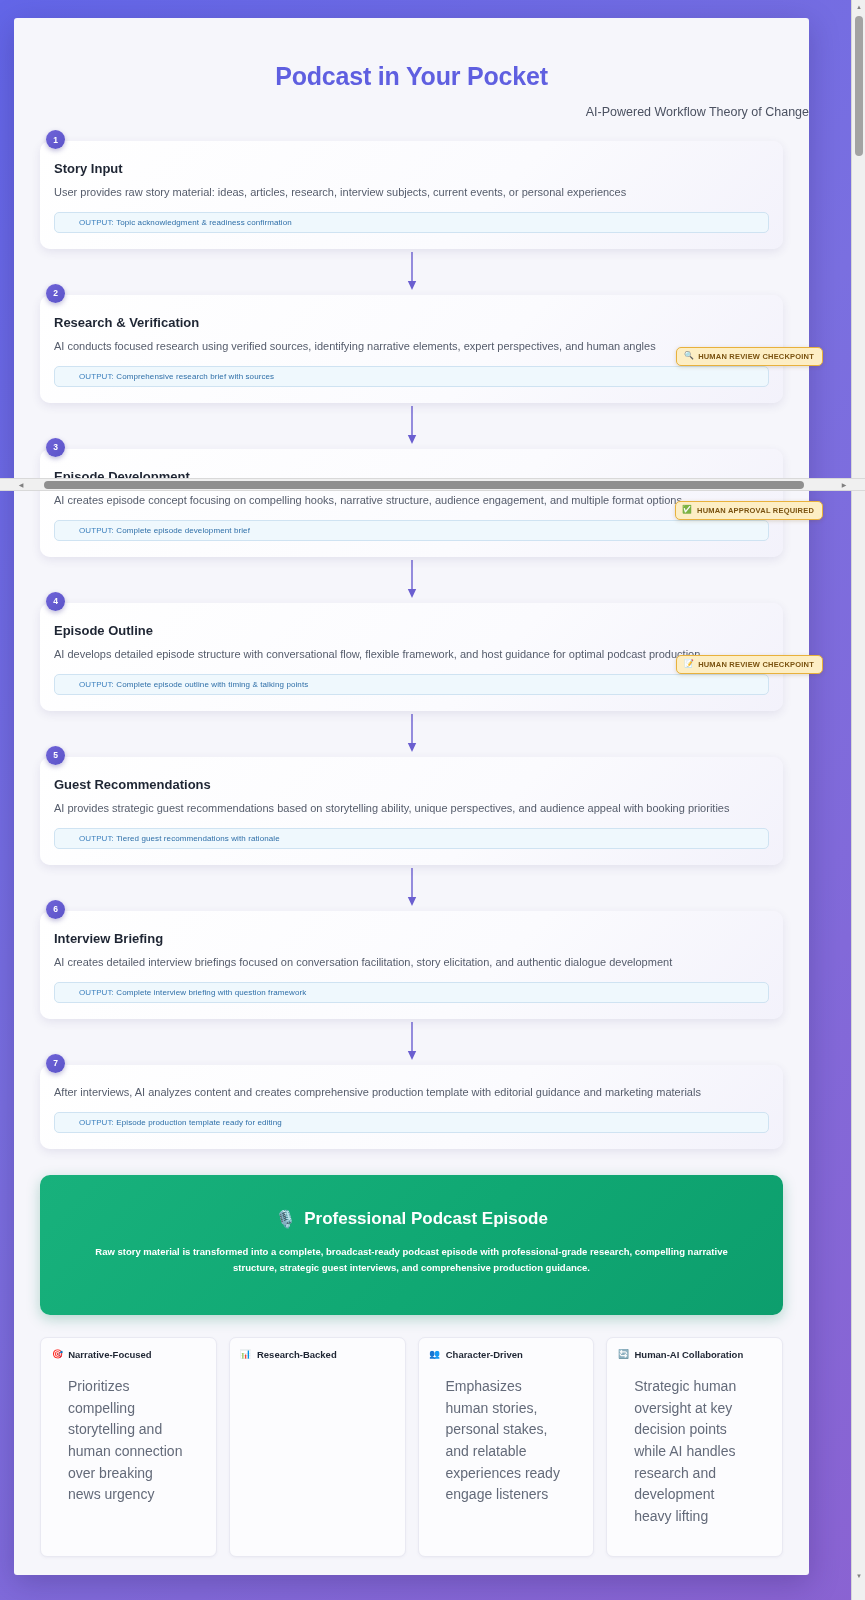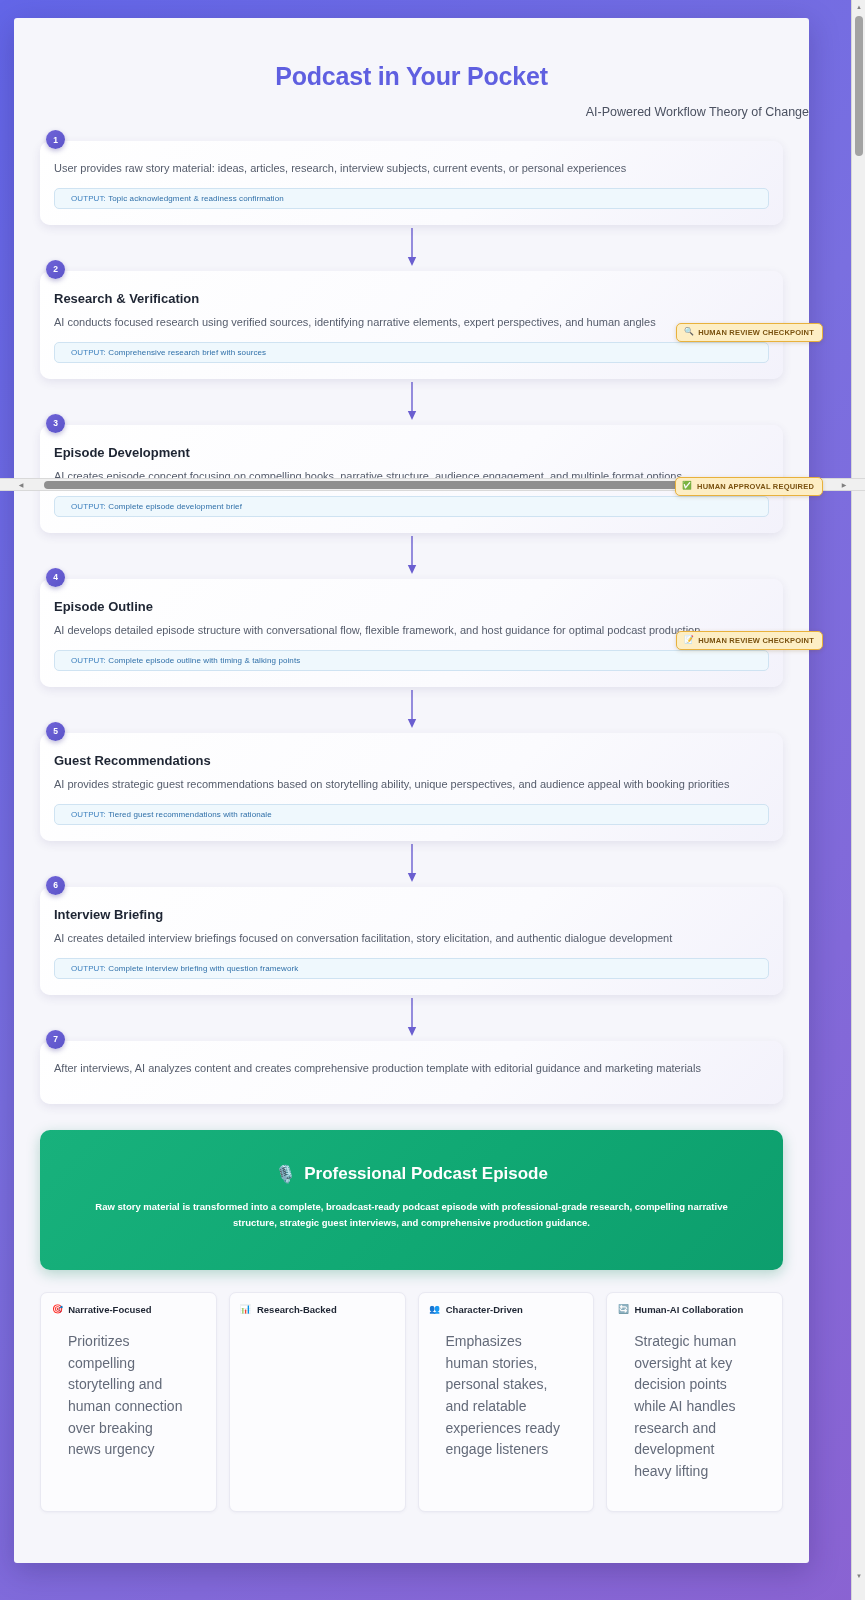--- a/index.html
+++ b/index.html
@@ -79,21 +79,21 @@
   .step-desc {
     font-size: 11px;
     color: #555c6b;
     margin: 0 0 11px 0;
     line-height: 1.45;
   }
   .step-output {
     border: 1px solid #cfe3f2;
     background: #eff8fd;
     border-radius: 5px;
-    padding: 5px 16px;
+    padding: 5px 24px;
     font-size: 8px;
     color: #2f6fa8;
     letter-spacing: 0.1px;
   }
   .step-output .olabel { color: #3b7fbd; }
 
   
   .hr-badge {
     position: absolute;
     right: -40px;
@@ -228,20 +228,21 @@
 
     <div class="header">
       <h1 class="title">Podcast in Your Pocket</h1>
       <p class="subtitle">AI-Powered Workflow Theory of Change</p>
     </div>
 
     <div class="steps" id="steps-container">
         <div class="step-wrap">
           <div class="step-card">
             <div class="step-num">1</div>
+            <div class="step-title">Story Input</div>
             <div class="step-desc">User provides raw story material: ideas, articles, research, interview subjects, current events, or personal experiences</div>
             <div class="step-output"><span class="olabel">OUTPUT:</span> <span>Topic acknowledgment &amp; readiness confirmation</span></div>
           </div>
         </div>
         <div class="arrow">
           <svg width="12" height="40" viewBox="0 0 12 40">
             <line x1="6" y1="0" x2="6" y2="30" stroke="#6b5fd0" stroke-width="1.4"></line>
             <polygon points="6,38 1.8,29 10.2,29" fill="#6b5fd0"></polygon>
           </svg>
         </div>
@@ -324,20 +325,21 @@
         <div class="arrow">
           <svg width="12" height="40" viewBox="0 0 12 40">
             <line x1="6" y1="0" x2="6" y2="30" stroke="#6b5fd0" stroke-width="1.4"></line>
             <polygon points="6,38 1.8,29 10.2,29" fill="#6b5fd0"></polygon>
           </svg>
         </div>
         <div class="step-wrap">
           <div class="step-card">
             <div class="step-num">7</div>
             <div class="step-desc">After interviews, AI analyzes content and creates comprehensive production template with editorial guidance and marketing materials</div>
+            <div class="step-output"><span class="olabel">OUTPUT:</span> <span>Episode production template ready for editing</span></div>
           </div>
         </div>
       </div>
 
     <div class="outcome">
       <div class="outcome-title">
         <span class="oicon">🎙️</span>
         <span>Professional Podcast Episode</span>
       </div>
       <p class="outcome-desc">Raw story material is transformed into a complete, broadcast-ready podcast episode with professional-grade research, compelling narrative structure, strategic guest interviews, and comprehensive production guidance.</p>

